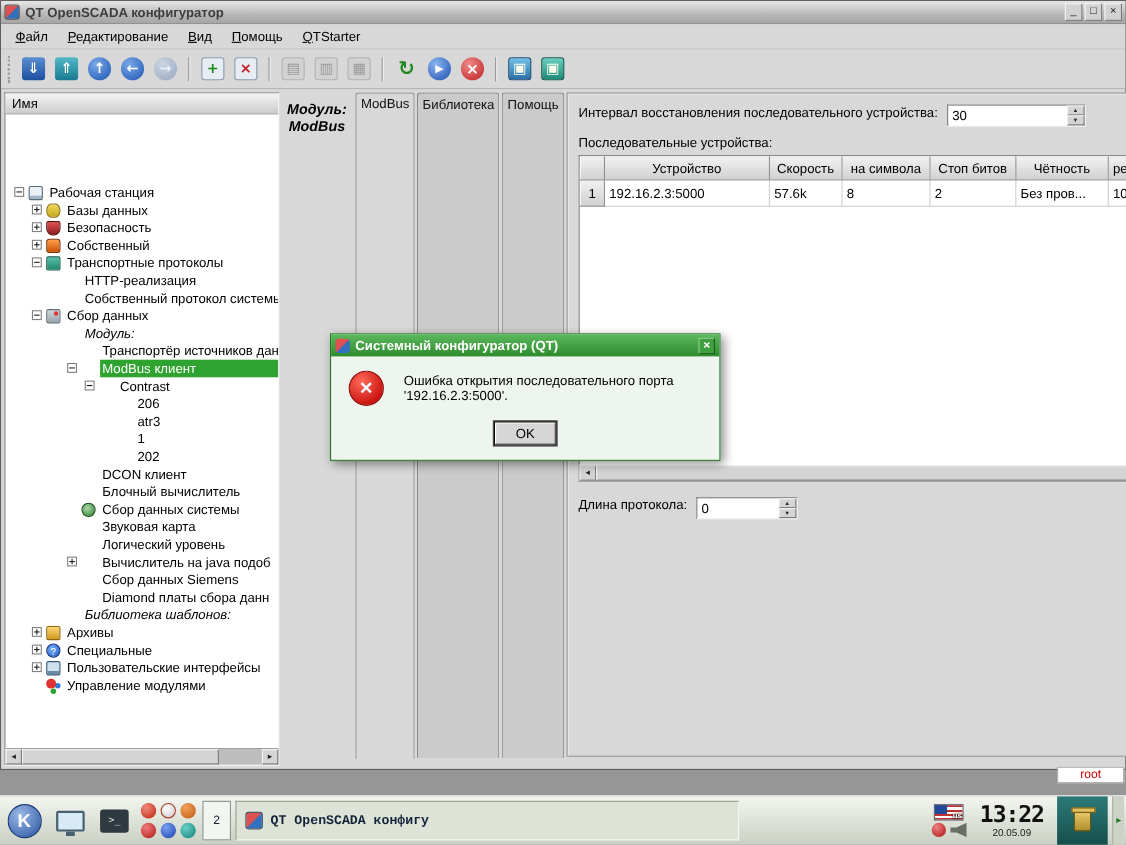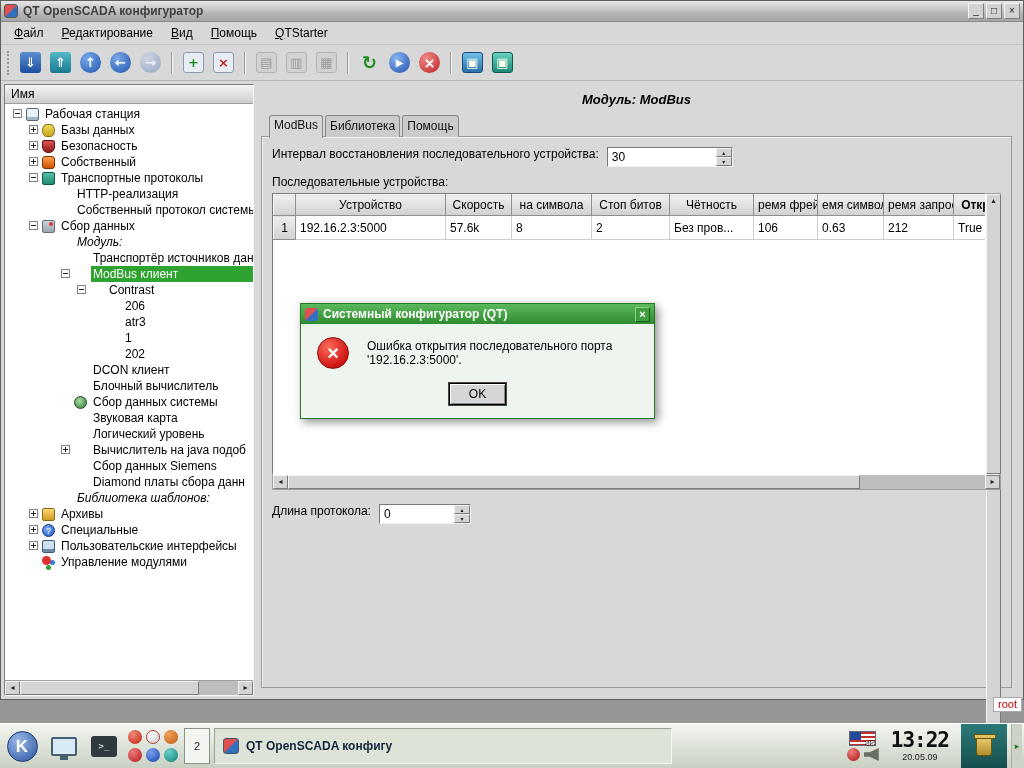--- a/index.html
+++ b/index.html
@@ -45,21 +45,21 @@
   .c-q2 { background:linear-gradient(#6ad0c0,#1f8a78); border:1px solid #125a4e; color:#ffe; }
   .tbsep { width:2px; height:22px; border-left:1px solid #9a9a9a; border-right:1px solid #f2f2f2; margin:0 4px; }
 
   
   .main { flex:1; display:flex; min-height:0; padding:3px; }
 
   .treepanel { width:250px; flex:none; background:#fff; display:flex; flex-direction:column;
     border:1px solid; border-color:#7f7f7f #f6f6f6 #f6f6f6 #7f7f7f; }
   .tree-header { height:19px; flex:none; background:linear-gradient(#f4f4f4,#cdcdcd);
     border-bottom:1px solid #9f9f9f; font-size:12px; padding:2px 6px; color:#000; }
-  .tree-body { flex:1; overflow:hidden; padding-top:2px; }
+  .tree-body { flex:1; overflow:hidden; padding-top:19px;margin-top:44px; }
   .ti { height:16px; display:flex; align-items:center; font-size:12px; white-space:nowrap; color:#000; }
   .lv0{padding-left:8px} .lv1{padding-left:24px} .lv2{padding-left:40px}
   .lv3{padding-left:56px} .lv4{padding-left:72px} .lv5{padding-left:88px}
   .slot { width:13px; flex:none; position:relative; height:16px; }
   .exp { position:absolute; left:0; top:3px; width:9px; height:9px; background:#fff; border:1px solid #808080; }
   .exp::before { content:""; position:absolute; left:1px; right:1px; top:3px; height:1px; background:#202020; }
   .exp.plus::after { content:""; position:absolute; top:1px; bottom:1px; left:3px; width:1px; background:#202020; }
   .islot { width:17px; flex:none; display:flex; align-items:center; height:16px; }
   .tl { padding:1px 2px; overflow:hidden; }
   .ti.sel .tl { flex:1; background:#2fa32f; color:#fff; }
@@ -85,21 +85,21 @@
   .sb-btn { width:15px; height:100%; flex:none; background:#d4d4d4; text-align:center;
     border:1px solid; border-color:#f4f4f4 #7a7a7a #7a7a7a #f4f4f4; font-size:8px; line-height:12px; color:#222;
     font-family:"DejaVu Sans",sans-serif; }
   .sb-track { flex:1; position:relative; background:#bdbdbd; }
   .sb-thumb { position:absolute; top:0; bottom:0; left:0; width:82%; background:#d4d4d4;
     border:1px solid; border-color:#f4f4f4 #7a7a7a #7a7a7a #f4f4f4; }
 
   .splitter { width:5px; flex:none; background:#d8d8d8; }
 
   
-  .rightpanel { flex:1; min-width:0; display:flex; flex-direction:column; padding:0 8px 8px 2px; }
+  .rightpanel { flex:1; min-width:0; display:flex; padding:0 8px 8px 2px; }
   .panel-title { text-align:center; font-size:13px; font-weight:bold; font-style:italic; padding:8px 0; color:#000; }
   .tabs { display:flex; padding-left:8px; position:relative; z-index:2; margin-bottom:-1px; flex:none; }
   .tab { font-size:12px; padding:3px 4px 4px; background:#cbcbcb; color:#111;
     border:1px solid #8a8a8a; border-bottom:none; border-radius:3px 3px 0 0; margin-right:2px; }
   .tab.active { background:#d8d8d8; padding-top:2px; padding-bottom:6px; margin-bottom:-1px; }
   .tabframe { flex:1; min-height:0; border:1px solid #9a9a9a; background:#d8d8d8;
     box-shadow:inset 1px 1px 0 #efefef; padding:10px; display:flex; flex-direction:column; }
 
   .frow { display:flex; align-items:flex-start; gap:8px; font-size:12px; flex:none; margin-bottom:8px; }
   .spin { height:20px; background:#fff; border:1px solid; border-color:#7a7a7a #f0f0f0 #f0f0f0 #7a7a7a; display:flex; }
@@ -146,21 +146,21 @@
   .err-icon { width:32px; height:32px; flex:none; border-radius:50%; text-align:center;
     background:radial-gradient(circle at 35% 30%,#ff6a5a,#cc1510 72%); border:1px solid #8a0f0f;
     color:#fff; font-size:20px; line-height:30px; font-weight:bold; }
   .dlg-msg { font-size:12px; color:#000; }
   .dlg-actions { text-align:center; padding:8px 0 13px; }
   .ok-btn { font-family:"Liberation Sans",sans-serif; font-size:12px; padding:3px 19px; background:#d6d6d6;
     border:1px solid #000; box-shadow:inset 1px 1px 0 #fff, inset -1px -1px 0 #8a8a8a, 0 0 0 1px #4a4a4a; }
 
   
   .root-label { position:absolute; right:2px; bottom:56px; background:#fff; color:#cc0000;
-    font-size:11px; padding:0 4px 1px; border:1px solid #aaa; }
+    font-size:11px; padding:0 20px 1px; border:1px solid #aaa; }
 
   .taskbar { position:absolute; left:0; right:0; bottom:0; height:45px;
     background:linear-gradient(#f3f6f0,#c9d0c3); border-top:1px solid #fff;
     display:flex; align-items:center; gap:4px; padding:0 2px; }
   .kbtn { width:40px; height:40px; display:flex; align-items:center; justify-content:center; flex:none; }
   .kgear { width:31px; height:31px; border-radius:50%; text-align:center; color:#fff;
     background:radial-gradient(circle at 35% 30%,#9ab8e8,#29549f); border:1px solid #1a3a70;
     font-weight:bold; font-size:17px; line-height:29px; }
   .tb-ico { width:36px; height:36px; display:flex; align-items:center; justify-content:center; flex:none; }
   .mon { width:26px; height:19px; background:#d8eaf6; border:2px solid #46606f; border-radius:2px; position:relative; }
@@ -169,21 +169,21 @@
     font-family:"DejaVu Sans Mono",monospace; font-size:9px; line-height:21px; text-align:center; }
   .ql { display:grid; grid-template-columns:repeat(3,18px); grid-auto-rows:18px; align-items:center;
     justify-items:center; flex:none; }
   .qli { width:14px; height:14px; border-radius:50%; }
   .q1{background:radial-gradient(circle at 35% 30%,#f08a7a,#c02010)} .q2{background:radial-gradient(circle at 35% 30%,#ffffff,#c8c8c8);border:1px solid #b04030}
   .q3{background:radial-gradient(circle at 35% 30%,#f0a05a,#c05a10)} .q4{background:radial-gradient(circle at 35% 30%,#f07a7a,#b01818)}
   .q5{background:radial-gradient(circle at 35% 30%,#7aa0f0,#1840b0)} .q6{background:radial-gradient(circle at 35% 30%,#6ad0c8,#108078)}
   .pager { width:26px; height:36px; background:#f2f5f0; border:1px solid #8a928a; flex:none;
     display:flex; align-items:center; justify-content:center; font-size:11px; color:#223; }
   .taskbtn { width:458px; height:36px; flex:none; background:#dde3d7; display:flex; align-items:center; gap:7px;
-    border:1px solid; border-color:#99a293 #f5f8f2 #f5f8f2 #99a293; padding:0 8px; }
+    border:1px solid; border-color:#99a293 #f5f8f2 #f5f8f2 #99a293; padding:0 8px;font-family:Liberation Mono, monospace; }
   .taskbtn .ticon { width:16px; height:16px; border-radius:3px; flex:none;
     background:linear-gradient(135deg,#e05050 45%,#3070c0 55%); border:1px solid #456; }
   .taskbtn .tlabel { font-size:12px; font-weight:bold; color:#13233a; white-space:nowrap; overflow:hidden; }
   .tb-spacer { flex:1; }
   .tray { display:flex; flex-direction:column; justify-content:center; gap:2px; flex:none; }
   .flag { width:27px; height:15px; position:relative; align-self:center;
     background:repeating-linear-gradient(#c03030 0 2px,#fff 2px 4px); border:1px solid #667; }
   .flag::before { content:""; position:absolute; left:0; top:0; width:11px; height:8px; background:#224a9a; }
   .uslbl { position:absolute; right:1px; bottom:-1px; font-size:7px; font-weight:bold; color:#fff;
     text-shadow:0 0 2px #000,0 0 2px #000; }

